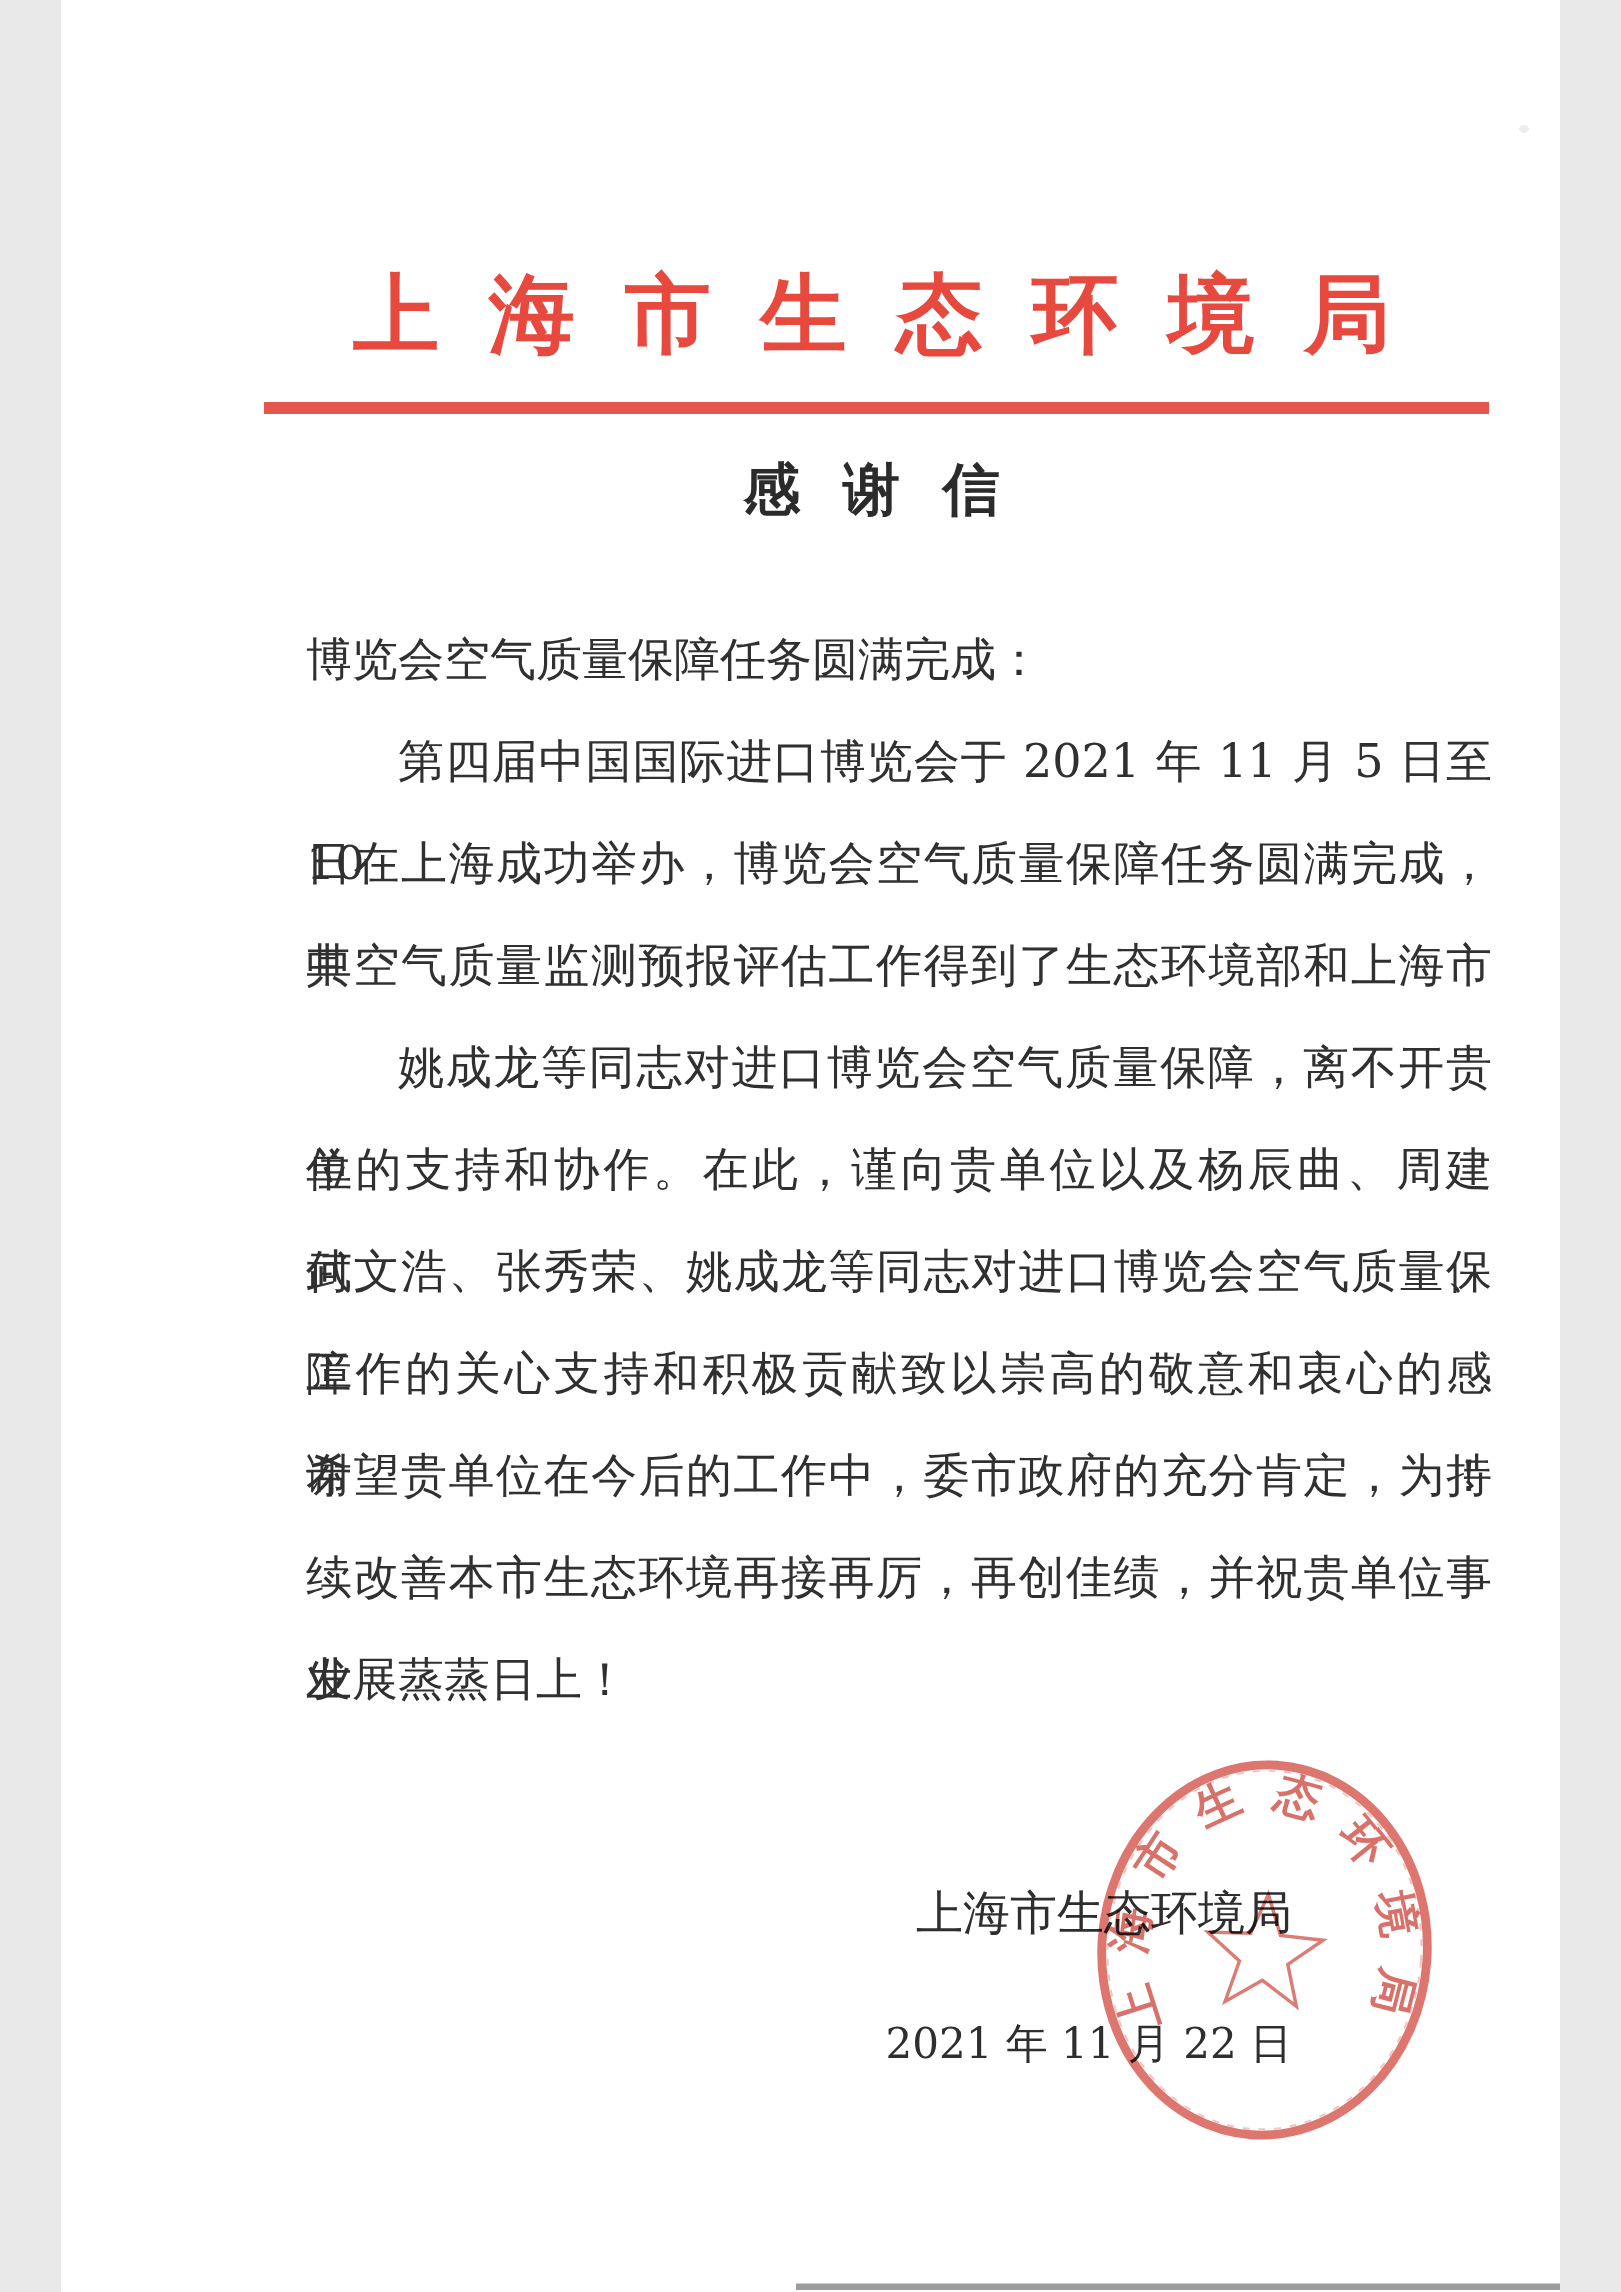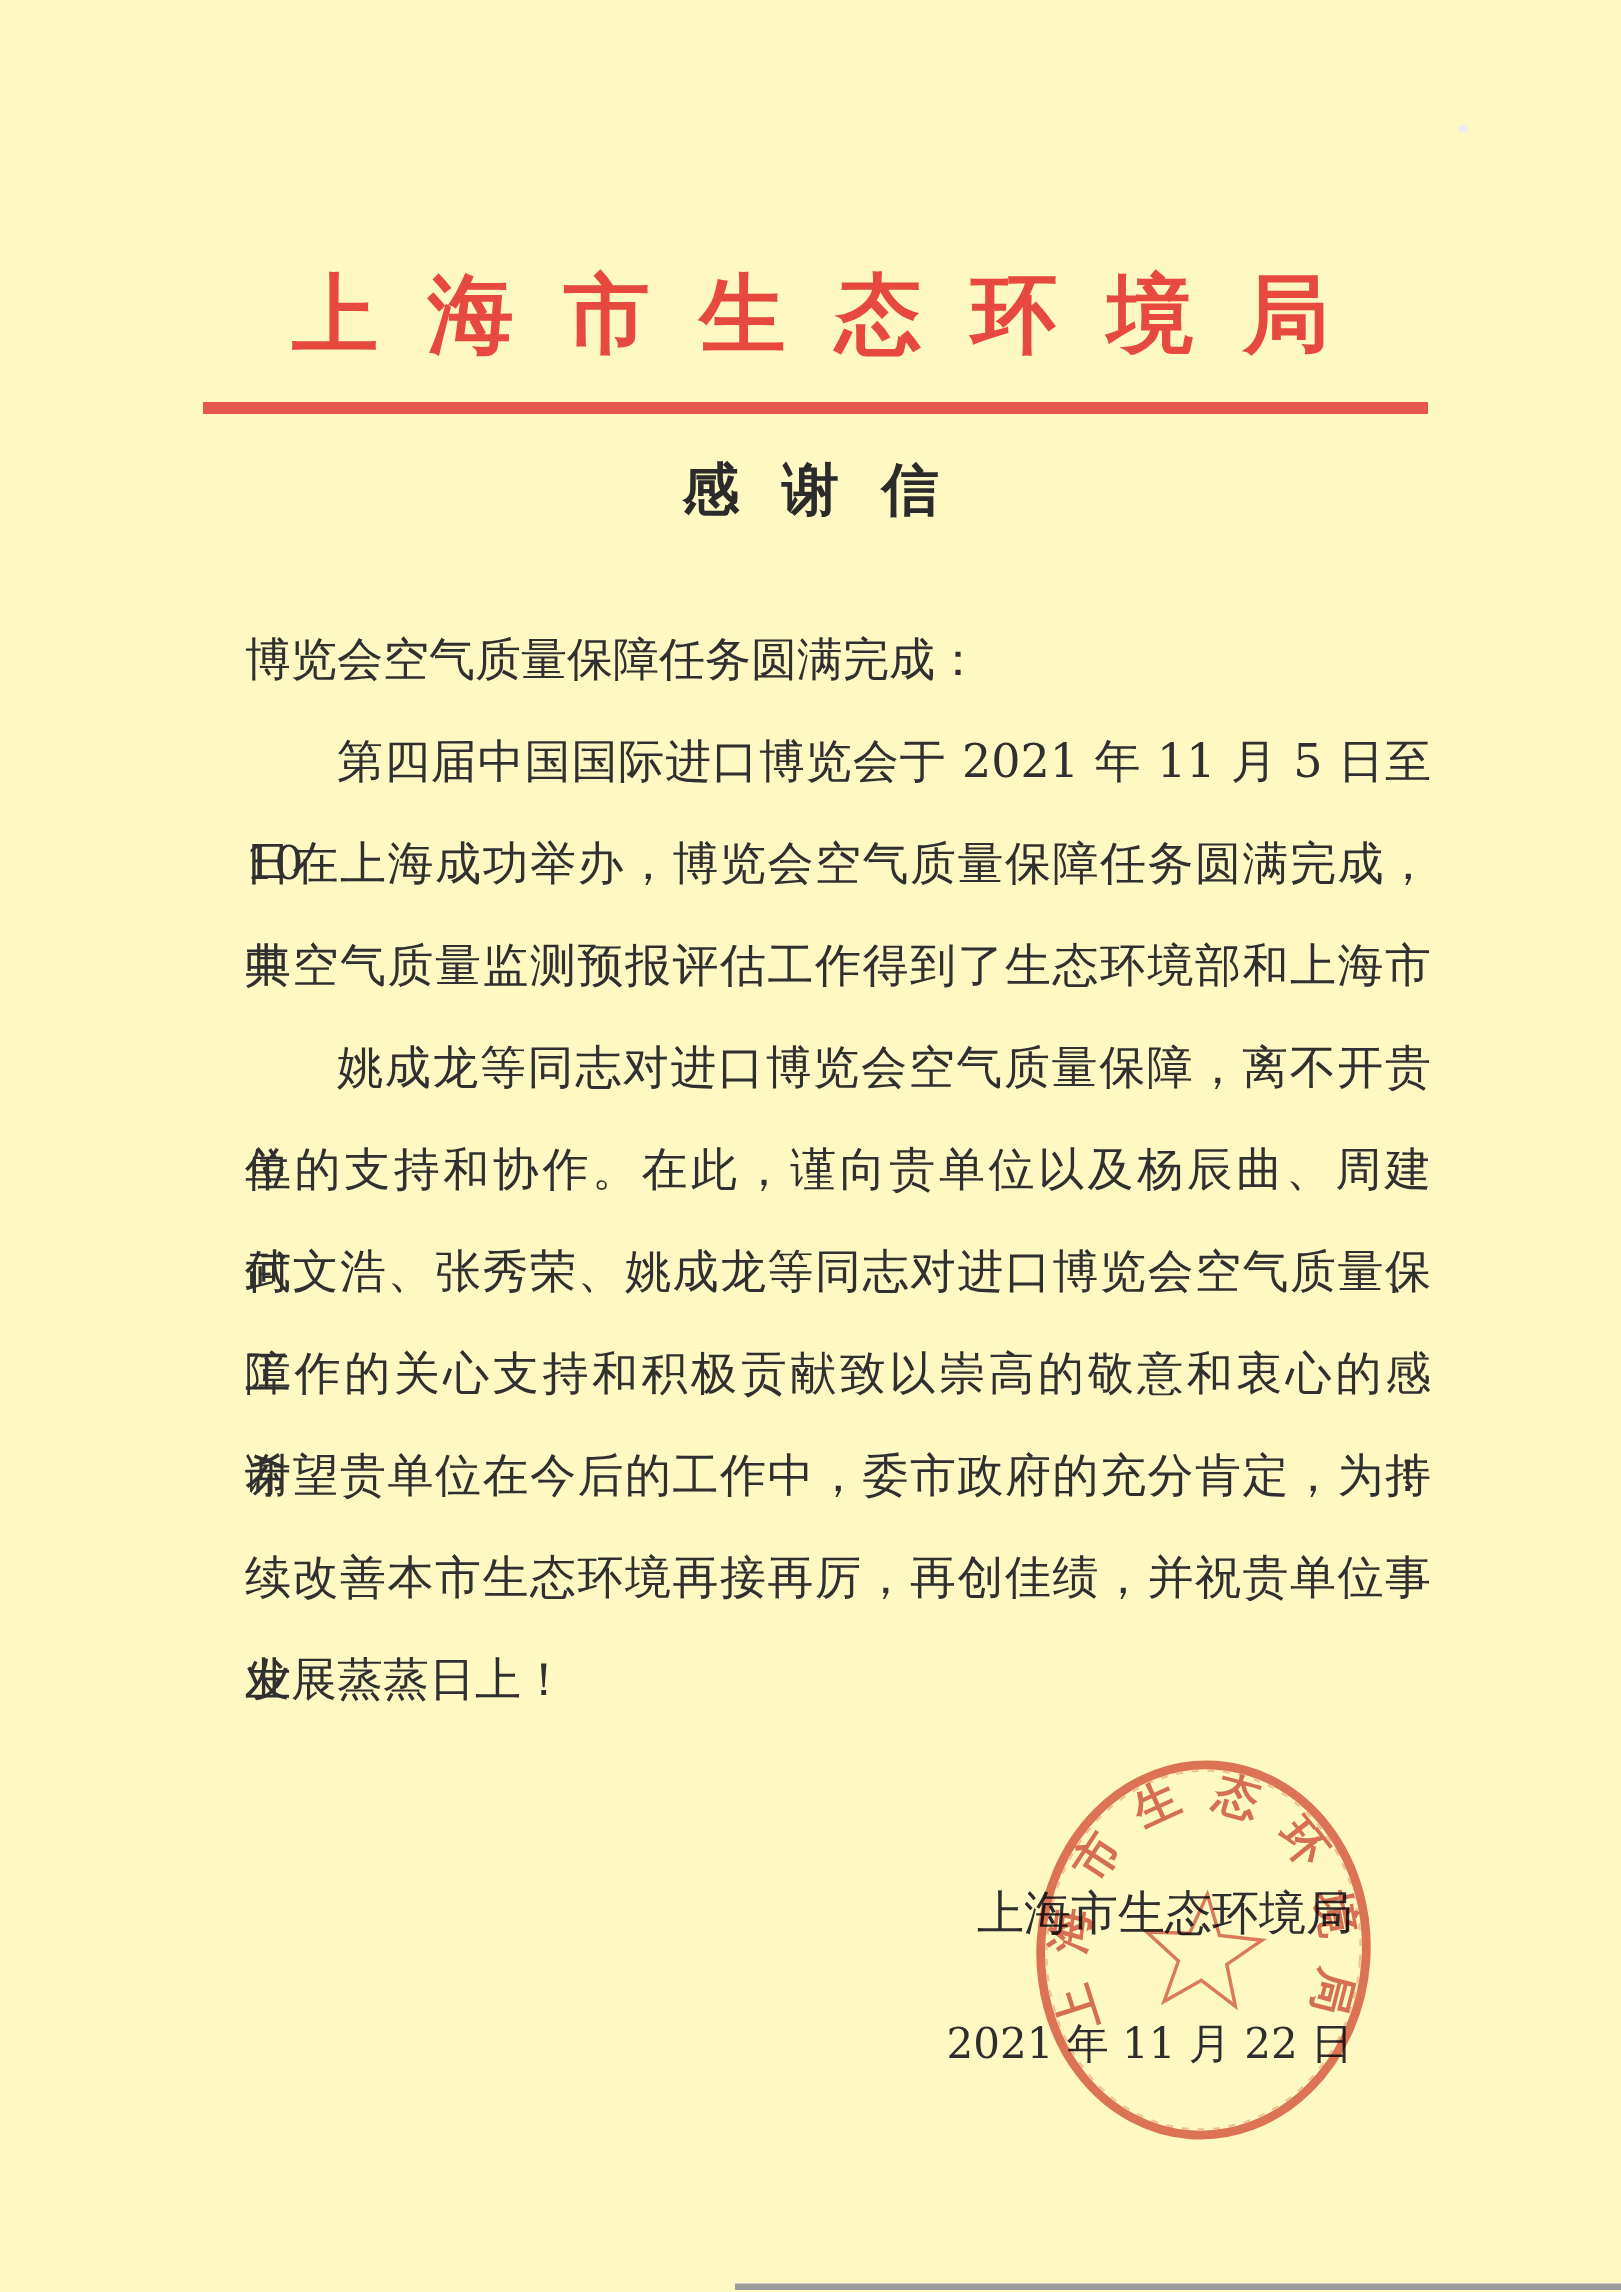--- a/index.html
+++ b/index.html
@@ -1,20 +1,20 @@
 <!DOCTYPE html>
 <html><head>
 <meta charset="utf-8">
 <style>
   html,body{margin:0;padding:0;background:#e9e9e9;}
   .page{
     position:relative;
-    width:1621px;height:2293px;
+    width:1499px;height:2293px;
     margin:0 auto;
-    background:#fef9c3;
+    background:#ffffff;
     overflow:hidden;
     font-family:"DejaVu Serif","Liberation Serif",serif;
   }
   
   .agency-title{
     position:absolute;left:0;top:257px;width:1621px;height:114px;
     line-height:114px;text-align:center;
     font-size:86px;font-weight:bold;color:#e7493e;
     letter-spacing:0.58em;text-indent:0.58em;
     white-space:nowrap;

